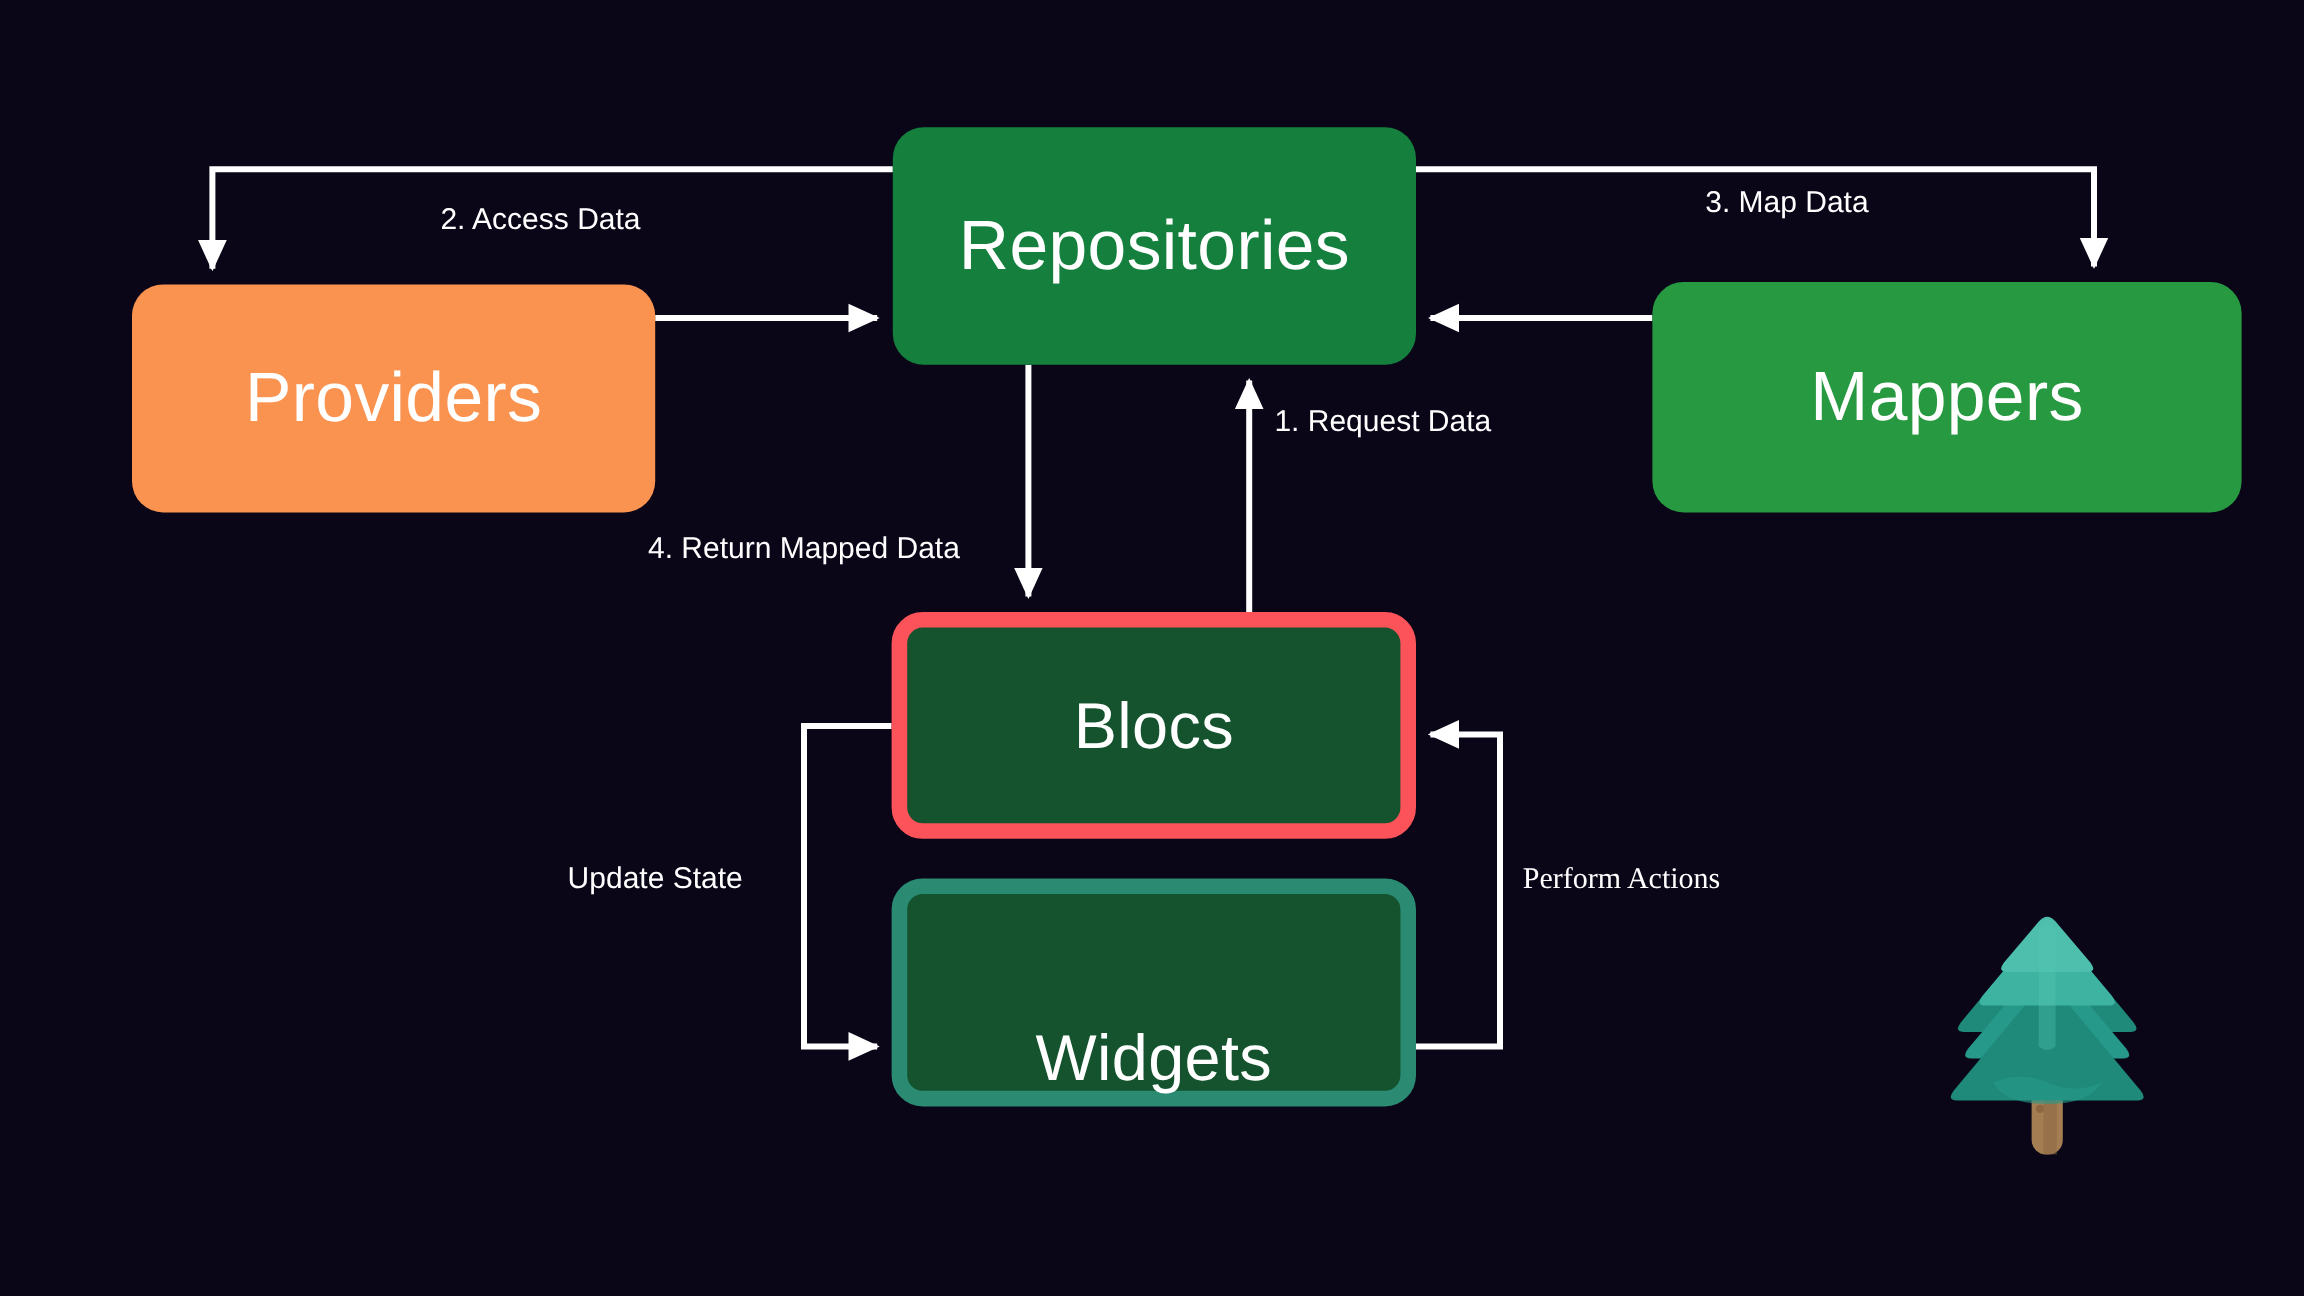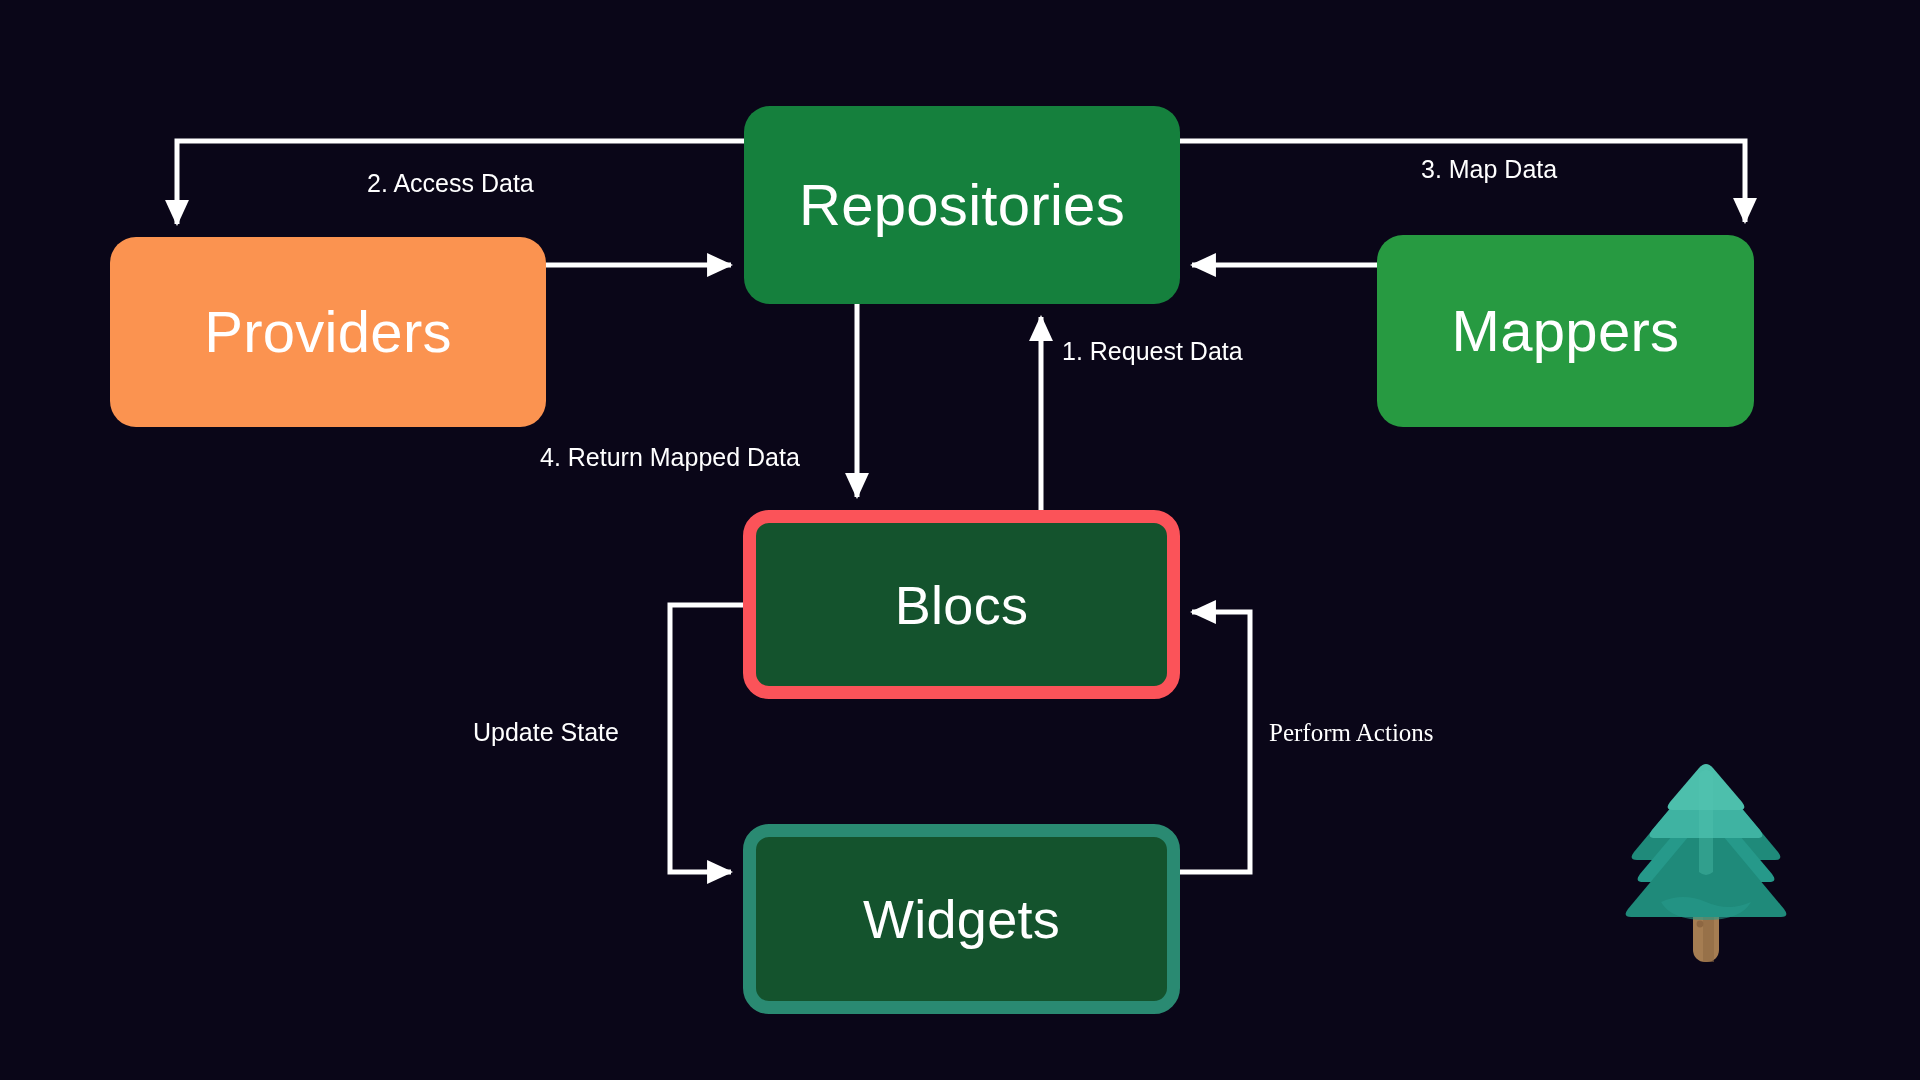--- a/index.html
+++ b/index.html
@@ -41,34 +41,35 @@
     left: 744px; top: 106px; width: 436px; height: 198px;
     background: #15803d;
   }
   #node-repositories .node-label { font-size: 58px; }
   #node-providers {
     left: 110px; top: 237px; width: 436px; height: 190px;
     background: #fb9350;
   }
   #node-providers .node-label { font-size: 58px; }
   #node-mappers {
-    left: 1377px; top: 235px; width: 377px; height: 192px;
+    left: 1377px; top: 235px; width: 491px; height: 192px;
     background: #279a41;
   }
   #node-mappers .node-label { font-size: 58px; }
   #node-blocs {
     left: 743px; top: 510px; width: 437px; height: 189px;
     border-color: #fb5359;
     border-width: 13px;
   }
   #node-blocs .node-label { font-size: 54px; }
   #node-widgets {
-    left: 743px; top: 824px; width: 437px; height: 190px;
+    left: 743px; top: 732px; width: 437px; height: 190px;
     border-color: #2a8a72;
     border-width: 13px;
+    align-items: flex-end;
   }
   #node-widgets .node-label { font-size: 54px; }
 
   #edges {
     position: absolute;
     left: 0; top: 0;
     width: 1920px;
     height: 1080px;
     pointer-events: none;
   }

